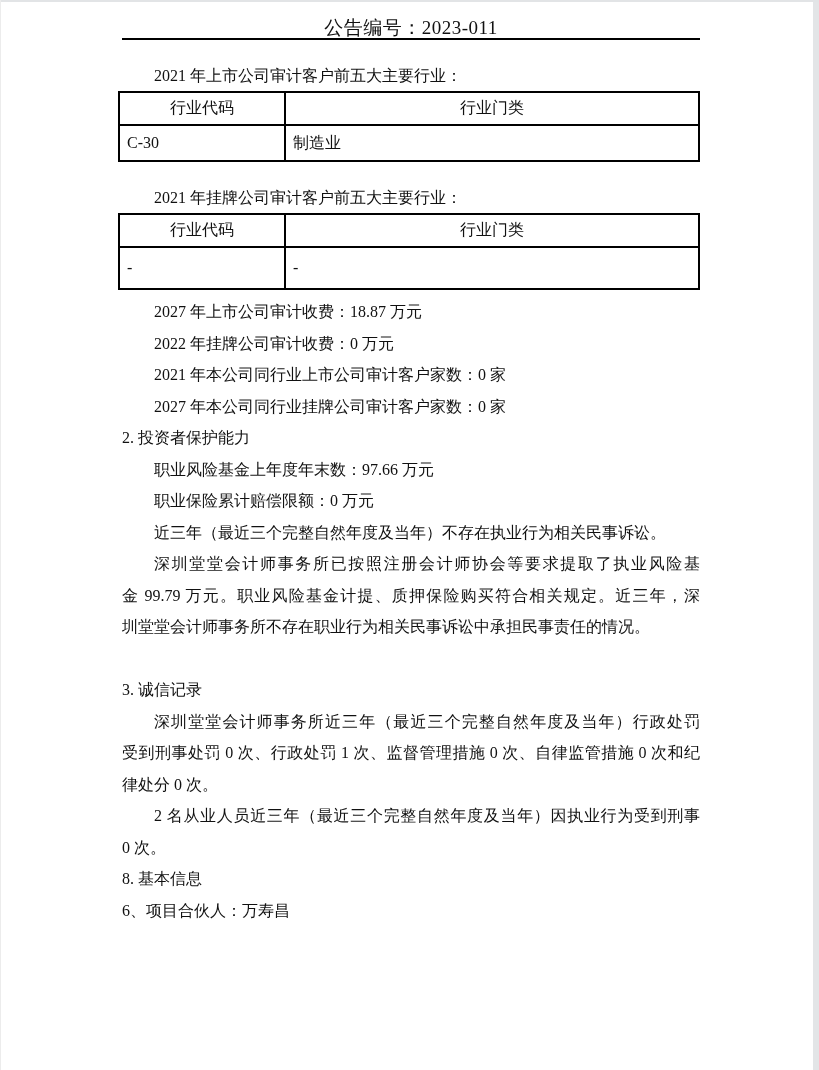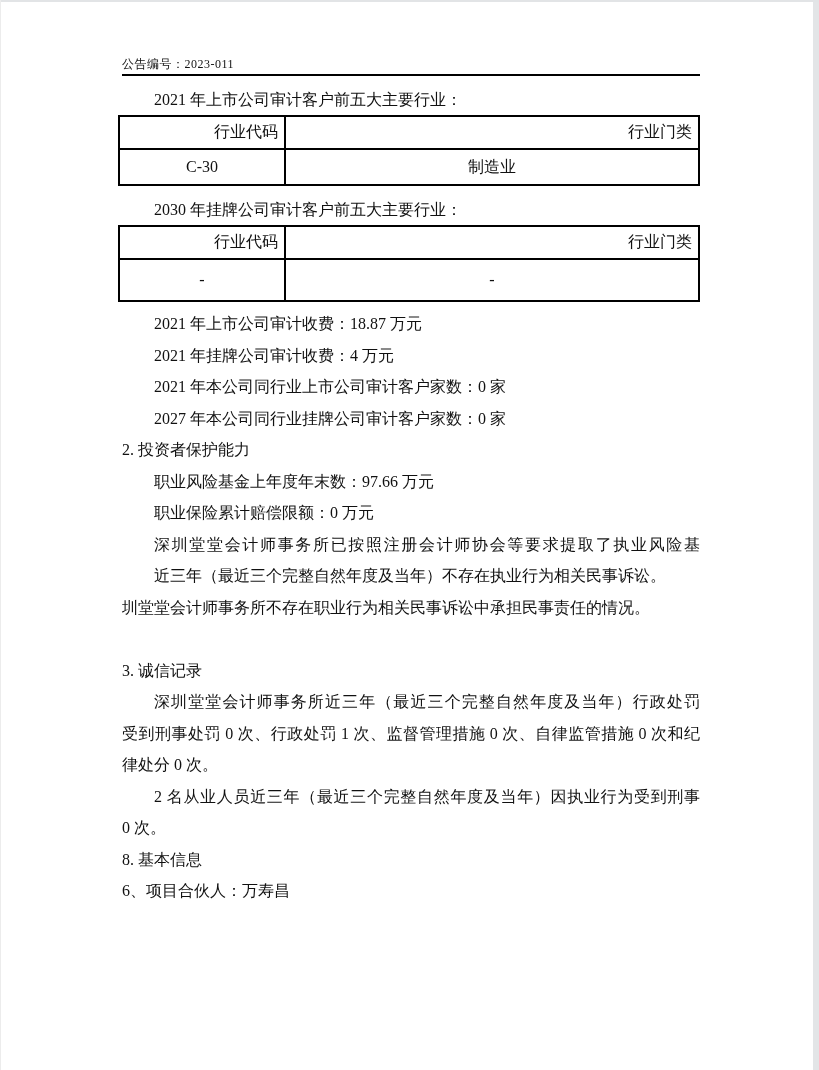--- a/index.html
+++ b/index.html
@@ -11,53 +11,53 @@
     position:relative;
     overflow:hidden;
   }
   .edge-top{position:absolute;top:0;left:0;width:819px;height:2px;background:#e2e4e6;}
   .edge-left{position:absolute;top:0;left:0;width:1px;height:1070px;background:#ececec;}
   .scrollbar-track{position:absolute;top:2px;right:0;width:6px;height:1068px;background:#e3e5e7;}
 
   .content{position:absolute;left:122px;top:0;width:578px;}
 
   .doc-header{
-    padding-top:54px;
+    padding-top:18px;
     border-bottom:2px solid #000;
-    text-align:left;
-    font-size:12px;
+    text-align:center;
+    font-size:19px;
     line-height:20px;
     letter-spacing:0.5px;
   }
 
   .sec-heading{
-    margin:8px 0 0 0;
+    margin:20px 0 0 0;
     font-size:16px;
     line-height:31px;
     text-indent:2em;
   }
 
   table.industry{
     border-collapse:collapse;
     table-layout:fixed;
     width:582px;
     margin-left:-4px;
   }
   table.industry th,table.industry td{
     border:2px solid #000;
     font-size:16px;
     font-weight:normal;
   }
   table.industry th{
-    text-align:right;
+    text-align:center;
     height:31px;
     padding:0 6px;
   }
   table.industry td{
-    text-align:center;
+    text-align:left;
     height:34px;
     padding:0 7px;
     vertical-align:middle;
   }
   table.industry.tbl-nq td{height:40px;}
   .col-code{width:166px;}
 
   .body-lines{margin-top:6px;font-size:16px;}
   .line{line-height:31.5px;min-height:31.5px;}
   .line.ind{text-indent:2em;}
@@ -92,21 +92,21 @@
         </tr>
       </thead>
       <tbody>
         <tr>
           <td>C-30</td>
           <td>制造业</td>
         </tr>
       </tbody>
     </table>
 
-    <p class="sec-heading">2030 年挂牌公司审计客户前五大主要行业：</p>
+    <p class="sec-heading">2021 年挂牌公司审计客户前五大主要行业：</p>
 
     <table class="industry tbl-nq">
       <colgroup>
           <col class="col-code">
           <col>
         </colgroup>
       <thead>
         <tr>
           <th>行业代码</th>
           <th>行业门类</th>
@@ -114,29 +114,30 @@
       </thead>
       <tbody>
         <tr>
           <td>-</td>
           <td>-</td>
         </tr>
       </tbody>
     </table>
 
     <div class="body-lines" id="body-lines">
-        <div class="line ind">2021 年上市公司审计收费：18.87 万元</div>
-        <div class="line ind">2021 年挂牌公司审计收费：4 万元</div>
+        <div class="line ind">2027 年上市公司审计收费：18.87 万元</div>
+        <div class="line ind">2022 年挂牌公司审计收费：0 万元</div>
         <div class="line ind">2021 年本公司同行业上市公司审计客户家数：0 家</div>
         <div class="line ind">2027 年本公司同行业挂牌公司审计客户家数：0 家</div>
         <div class="line">2. 投资者保护能力</div>
         <div class="line ind">职业风险基金上年度年末数：97.66 万元</div>
         <div class="line ind">职业保险累计赔偿限额：0 万元</div>
+        <div class="line ind">近三年（最近三个完整自然年度及当年）不存在执业行为相关民事诉讼。</div>
         <div class="line ind just">深圳堂堂会计师事务所已按照注册会计师协会等要求提取了执业风险基</div>
-        <div class="line ind">近三年（最近三个完整自然年度及当年）不存在执业行为相关民事诉讼。</div>
+        <div class="line just">金 99.79 万元。职业风险基金计提、质押保险购买符合相关规定。近三年，深</div>
         <div class="line">圳堂堂会计师事务所不存在职业行为相关民事诉讼中承担民事责任的情况。</div>
         <div class="line gap"></div>
         <div class="line">3. 诚信记录</div>
         <div class="line ind just">深圳堂堂会计师事务所近三年（最近三个完整自然年度及当年）行政处罚</div>
         <div class="line just">受到刑事处罚 0 次、行政处罚 1 次、监督管理措施 0 次、自律监管措施 0 次和纪</div>
         <div class="line">律处分 0 次。</div>
         <div class="line ind just">2 名从业人员近三年（最近三个完整自然年度及当年）因执业行为受到刑事</div>
         <div class="line">0 次。</div>
         <div class="line">8. 基本信息</div>
         <div class="line">6、项目合伙人：万寿昌</div>

